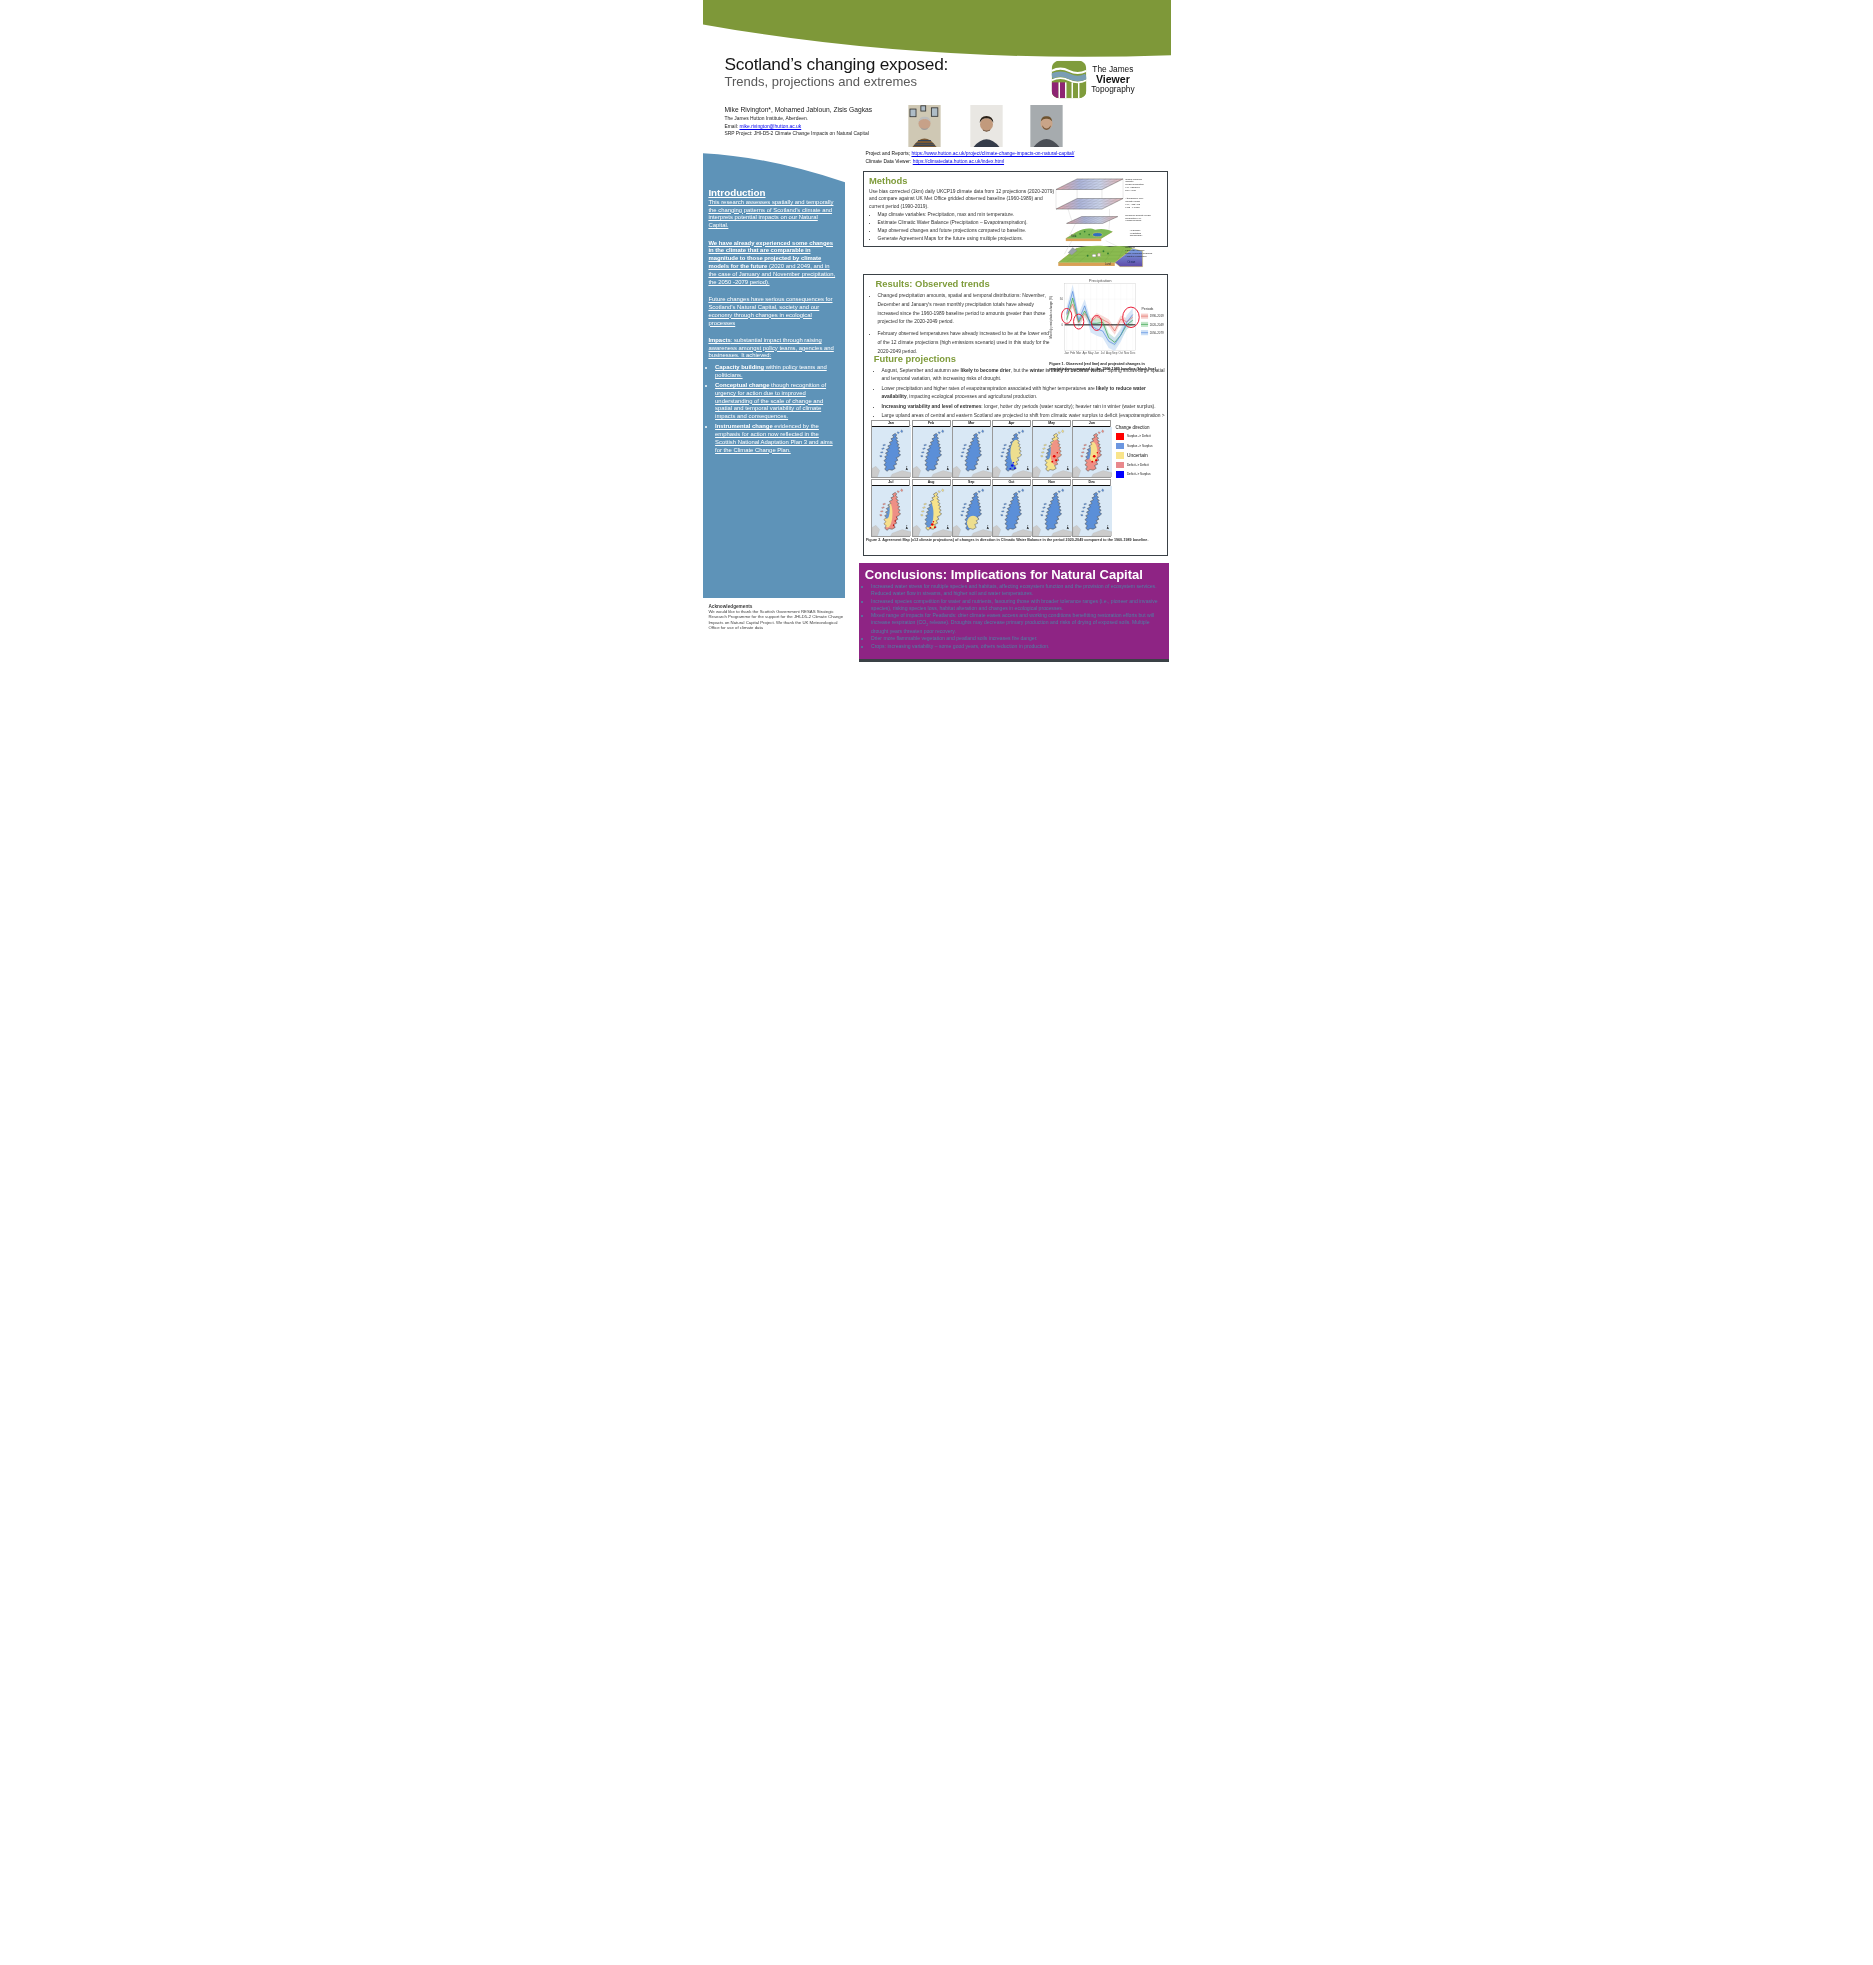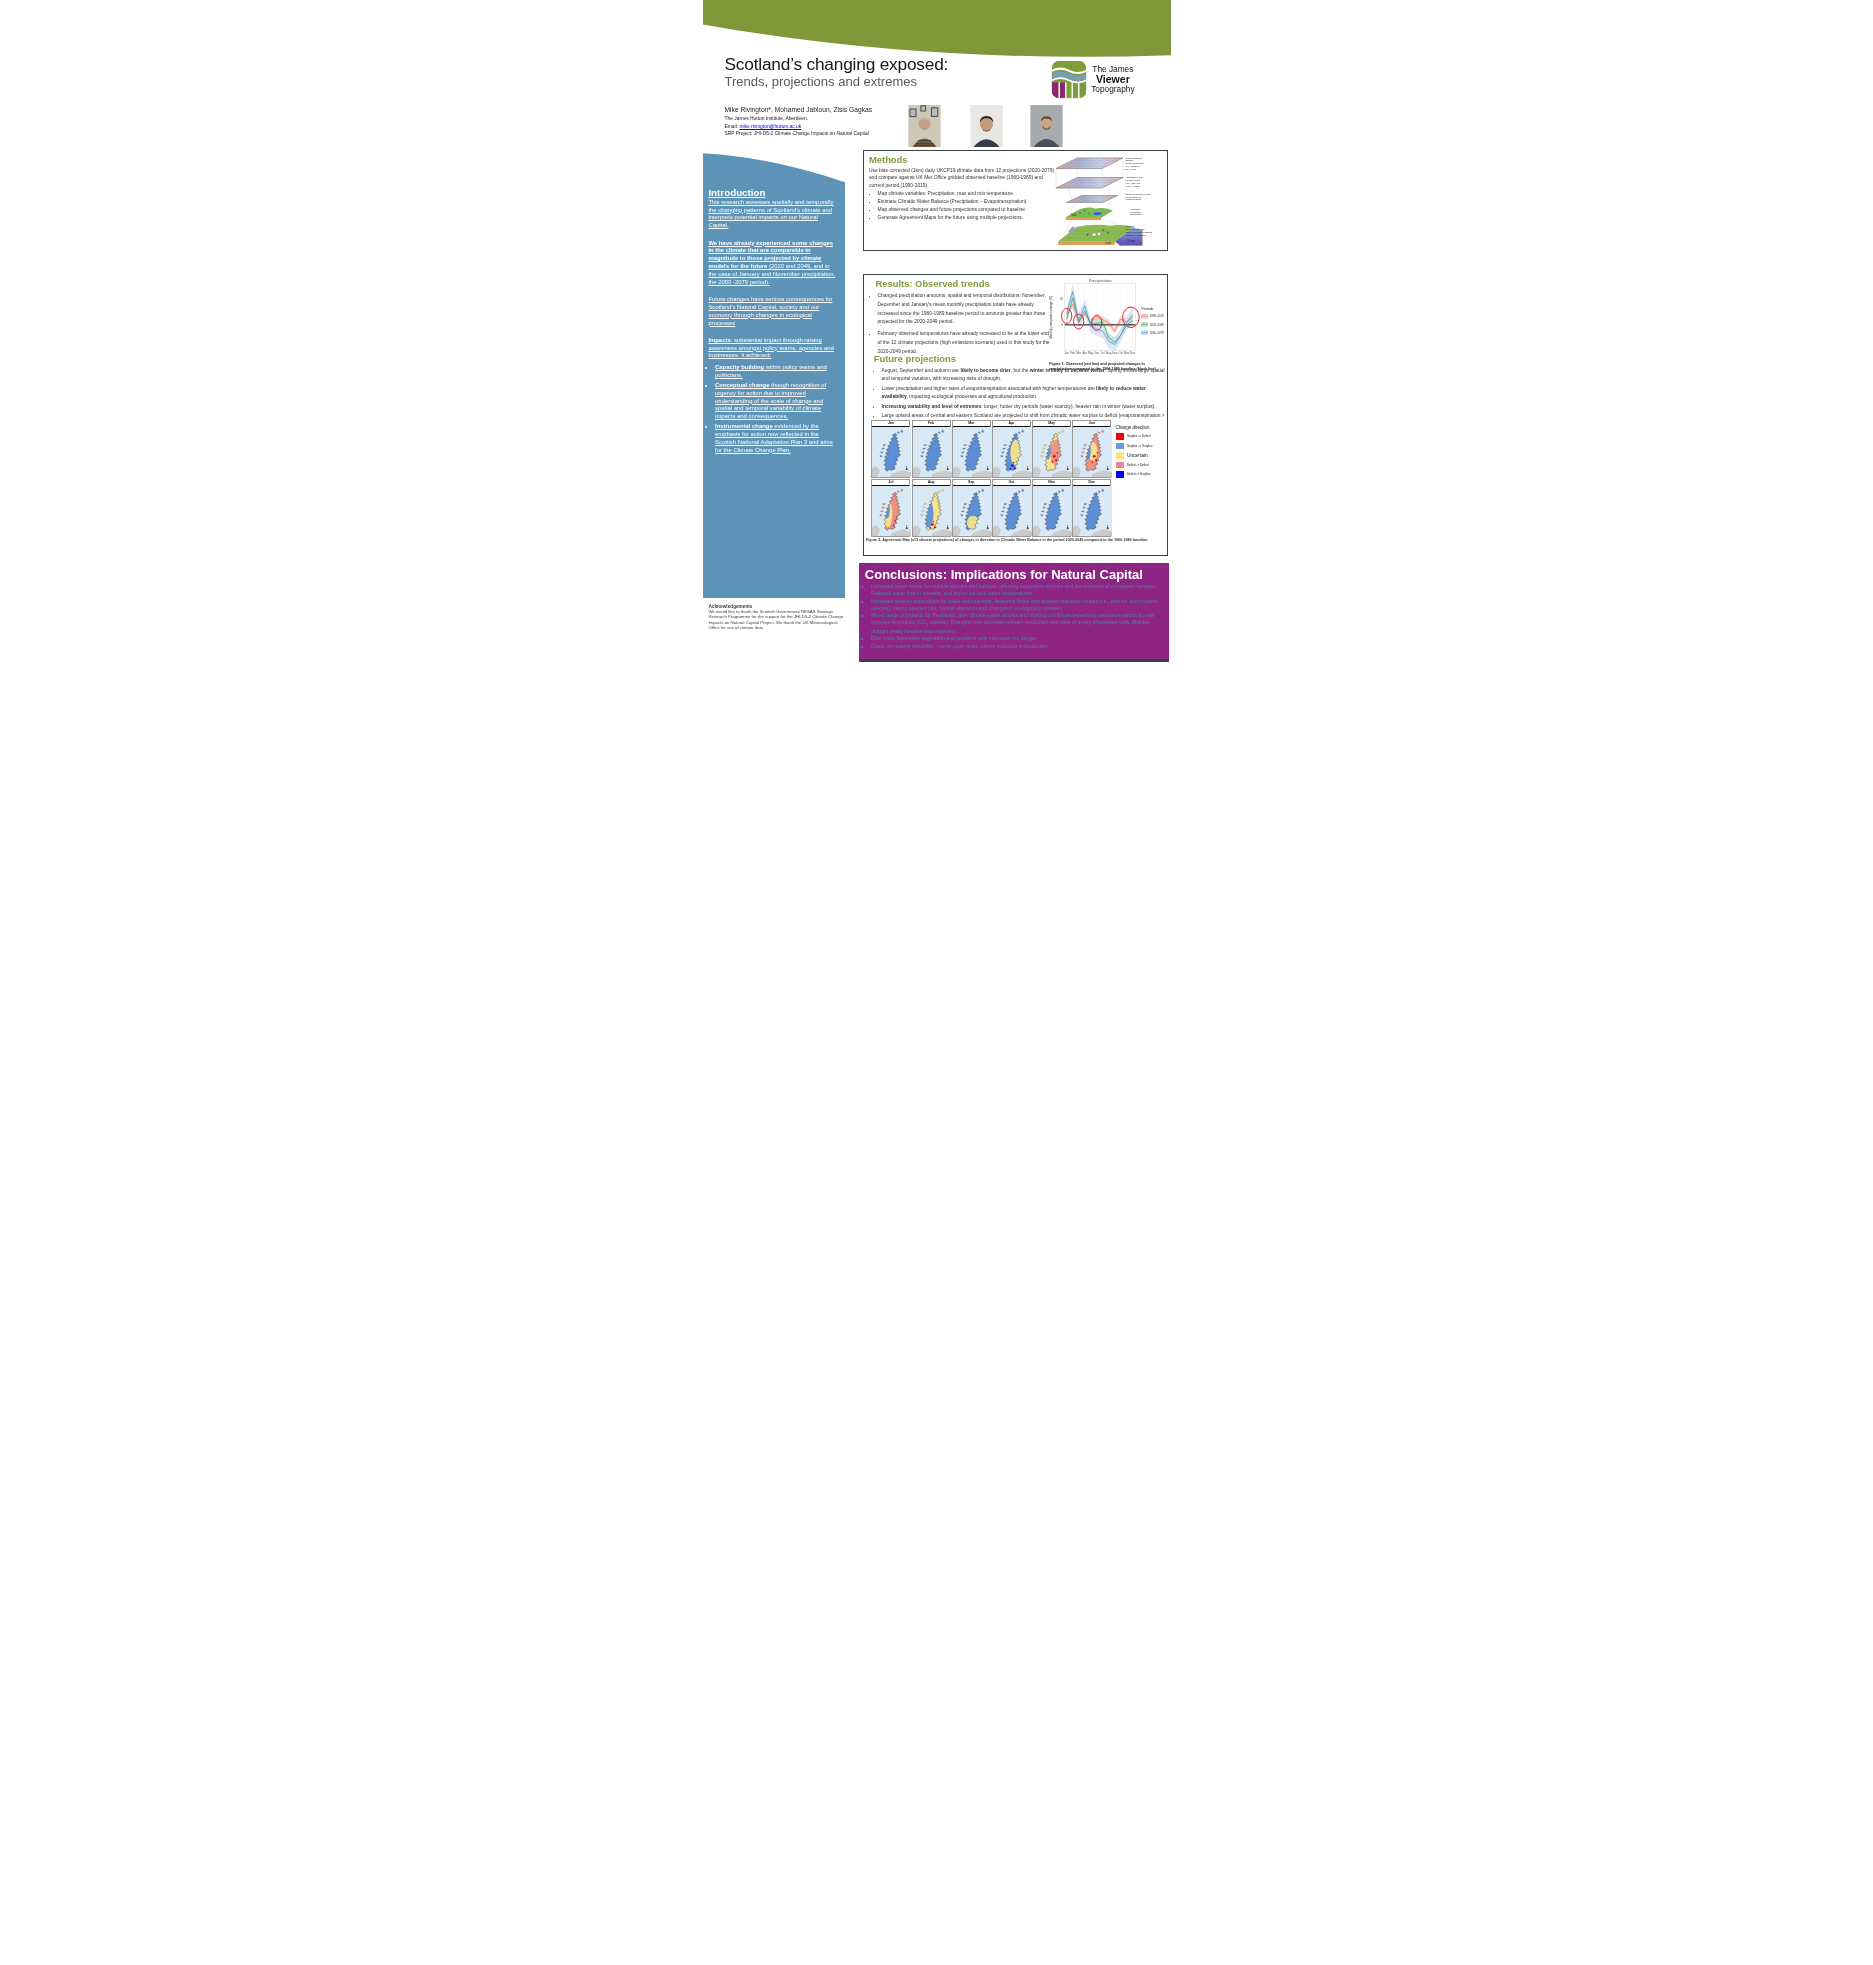--- a/index.html
+++ b/index.html
@@ -35,21 +35,21 @@
   .sidebar{position:absolute;left:0;top:152px;width:142px;height:446px;background:#5E93B8;color:#fff;}
   .side-cap{position:absolute;top:0;left:0;width:142px;height:31px;}
   .side-content{position:relative;padding:35px 6.3px 0 5.9px;text-decoration:underline;}
   .side-title{font-size:9.8px;font-weight:bold;margin:0 0 0.8px 0;}
   .side-p{font-size:5.9px;line-height:1.33;margin:0 0 3.9px 0;}
   .side-gap{margin-top:9.4px;}
   .side-list{margin:0.8px 0 0 0;padding-left:6.7px;font-size:5.9px;line-height:1.33;}
   .side-list li{margin-bottom:2px;}
   
   .frame-box{position:absolute;background:#fff;border:1.6px solid #3A4146;}
-  .methods-box{left:160px;top:150px;width:305px;height:101px;}
+  .methods-box{left:160px;top:171px;width:305px;height:76px;}
   .results-box{left:160px;top:274px;width:305px;height:282px;}
   h2.sec{color:#7F9C3B;font-size:9.4px;font-weight:bold;margin:0;}
   .methods-inner{position:absolute;left:5.5px;top:3.1px;width:189px;}
   .methods-text{font-size:4.9px;line-height:1.55;color:#333;margin-top:1.6px;}
   .methods-list{margin:0.8px 0 0 0;padding-left:8.6px;font-size:4.9px;line-height:1.55;color:#333;}
   .methods-list li{margin-bottom:0.4px;}
   #method-diagram{position:absolute;right:0.8px;top:1.6px;width:113px;height:95px;}
   
   .results-head{position:absolute;left:12px;top:3.1px;}
   .results-list{position:absolute;left:7px;top:17.3px;width:182px;margin:0;padding-left:7px;

